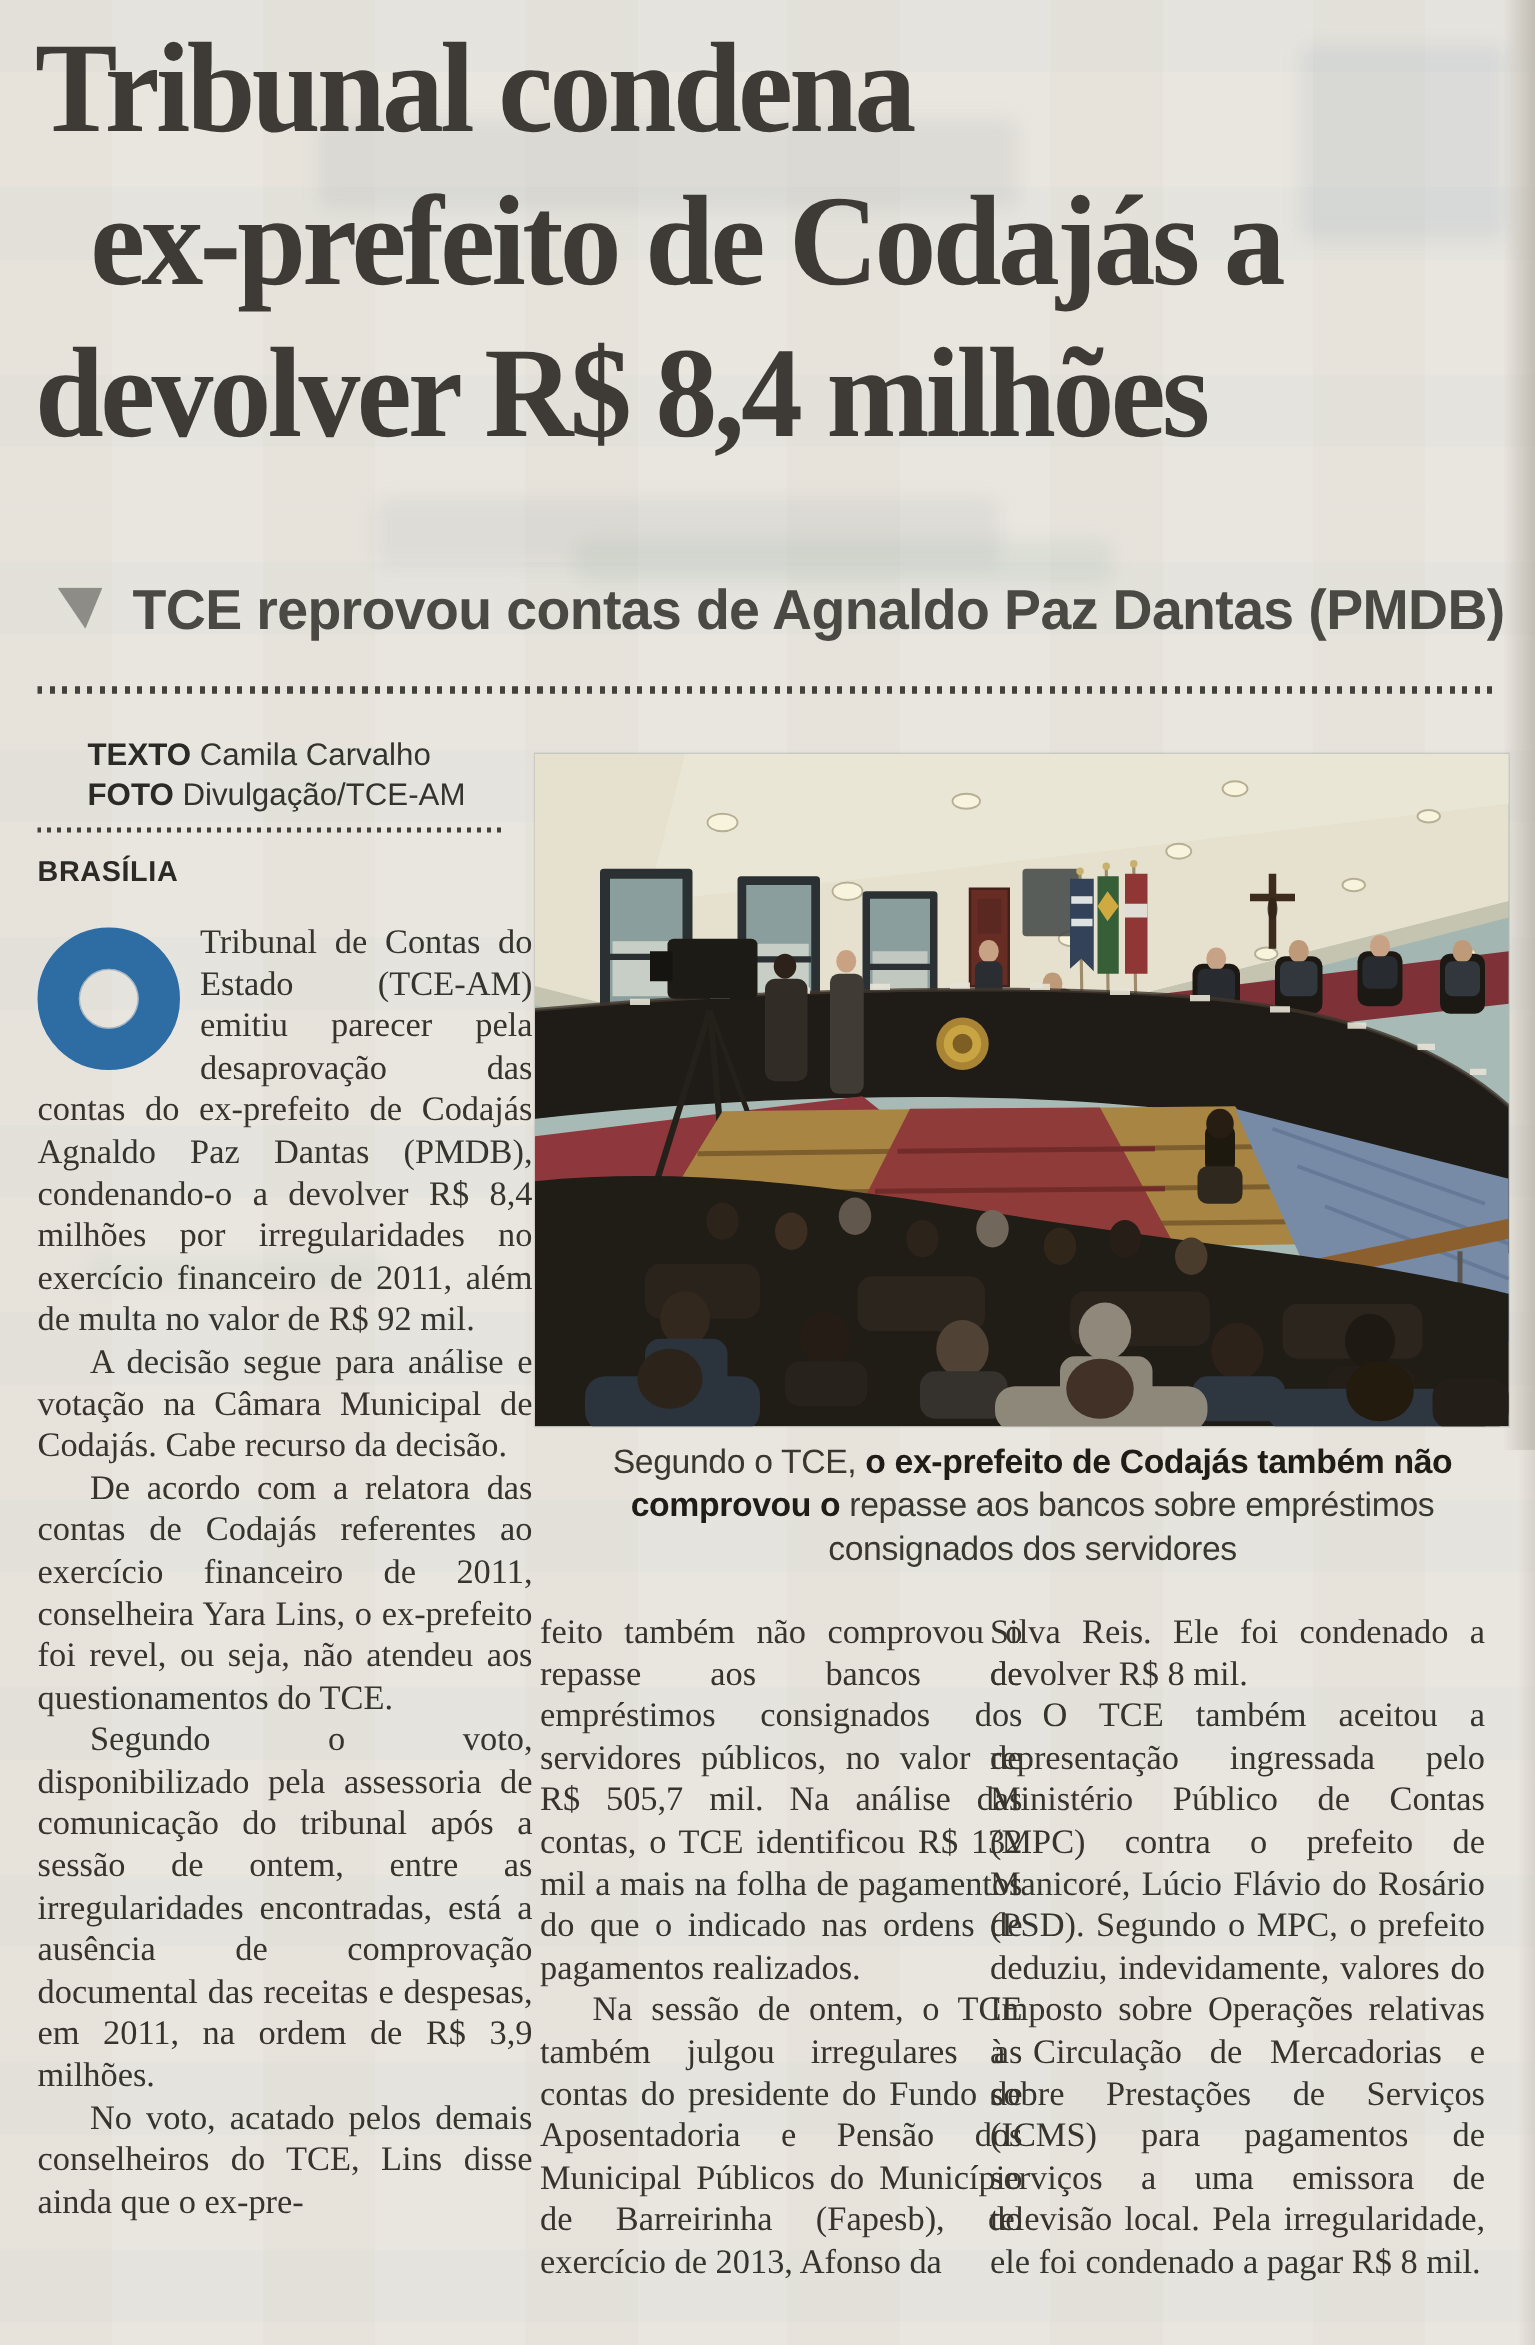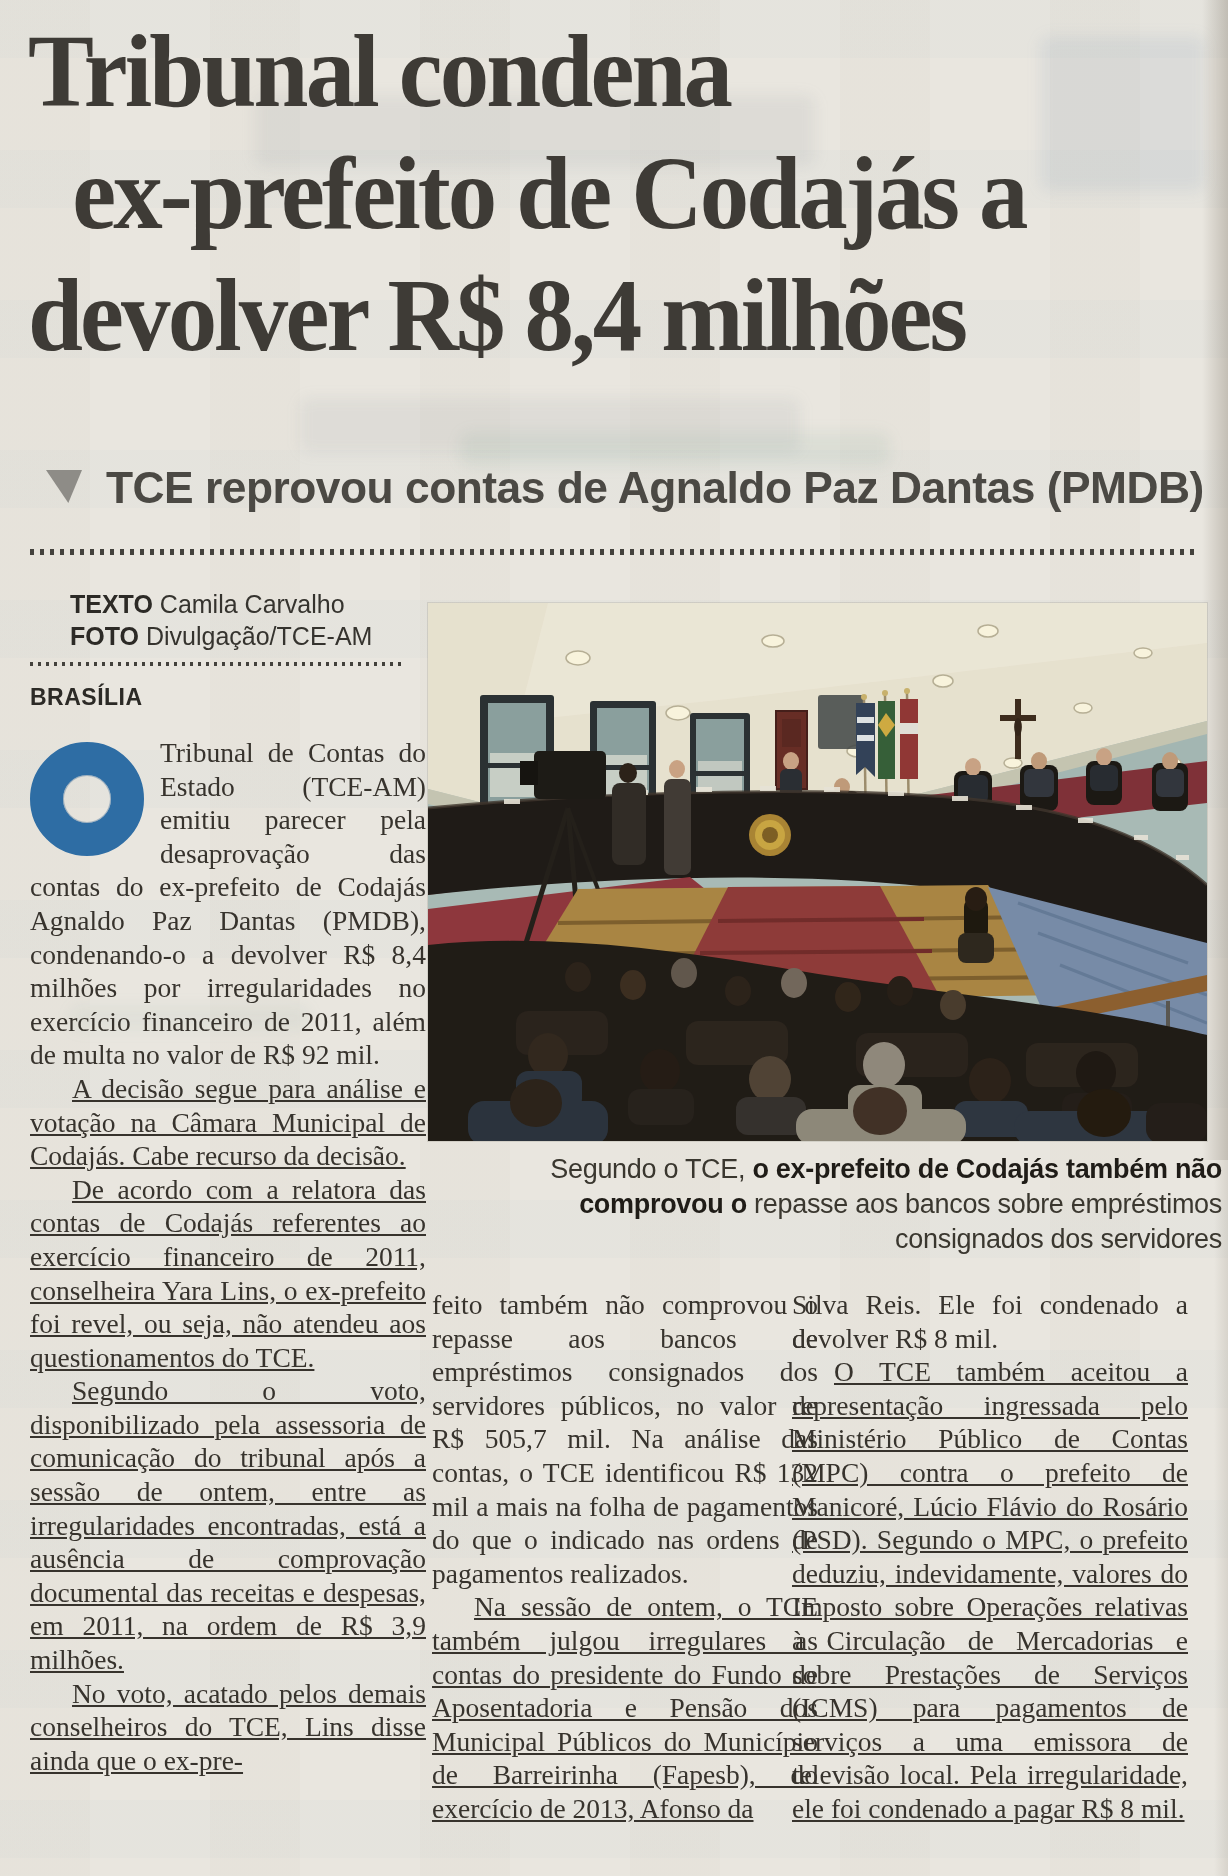--- a/index.html
+++ b/index.html
@@ -46,39 +46,39 @@
     font-family:"Liberation Sans",sans-serif;font-size:25px;color:#35332e;}
   .byline-row{line-height:32px;}
   .byline b{font-weight:700;color:#2c2a26;margin-left:40px;}
   .byline-rule{margin-top:10px;width:375px;height:4px;
     background:repeating-linear-gradient(to right,#43413c 0 3px,rgba(0,0,0,0) 3px 8px);}
   .dateline{margin-top:18px;font-weight:700;font-size:23px;color:#2c2a26;letter-spacing:.5px;}
 
   
   .col{position:absolute;font-size:27.5px;line-height:33.6px;text-align:justify;color:#37332d;}
   .col p{margin:0;}
-  .col p + p{text-indent:42px;text-decoration:underline;}
+  .col p + p{text-indent:42px;}
   .col1{left:30px;top:712px;width:396px;margin-top:24px;}
   .col2{left:432px;top:1288px;width:386px;}
   .col3{left:792px;top:1288px;width:396px;}
   .dropcap{
     float:left;box-sizing:border-box;width:114px;height:114px;margin:6px 16px 4px 0;
     border:33px solid #2e6da4;border-radius:50%;
     color:rgba(0,0,0,0);font-size:2px;overflow:hidden;
     box-shadow:0 0 0 1px rgba(38,90,140,.35) inset;
   }
 
   
   .photo{position:absolute;left:428px;top:603px;width:779px;height:538px;
     background:#a7bab7;box-shadow:0 0 0 1px rgba(60,55,45,.12);}
   .photo svg{display:block;width:779px;height:538px;}
 
   .caption{position:absolute;left:430px;top:1152px;width:792px;
     font-family:"Liberation Sans",sans-serif;font-size:27px;line-height:35px;
-    color:#3a372f;letter-spacing:-.3px;text-align:right;}
+    color:#3a372f;letter-spacing:-.3px;text-align:center;}
   .caption b{font-weight:700;color:#1f1c17;}
 </style>
 </head>
 <body>
 
 <div class="page">
 
   <div class="ghost g1"></div>
   <div class="ghost g2"></div>
   <div class="ghost g3"></div>

